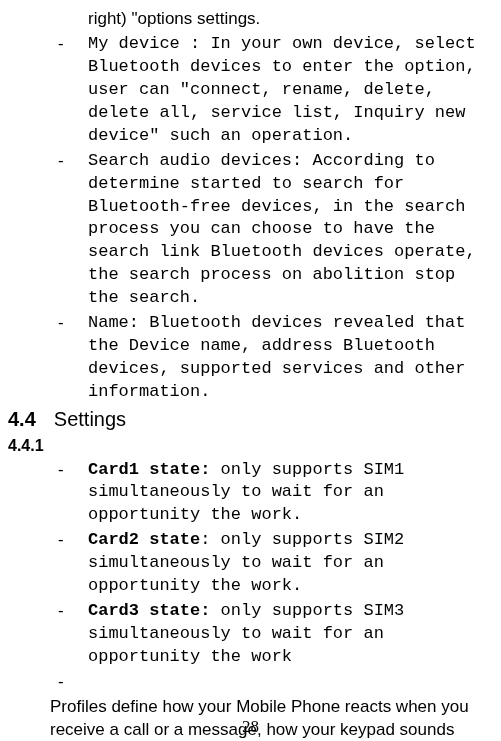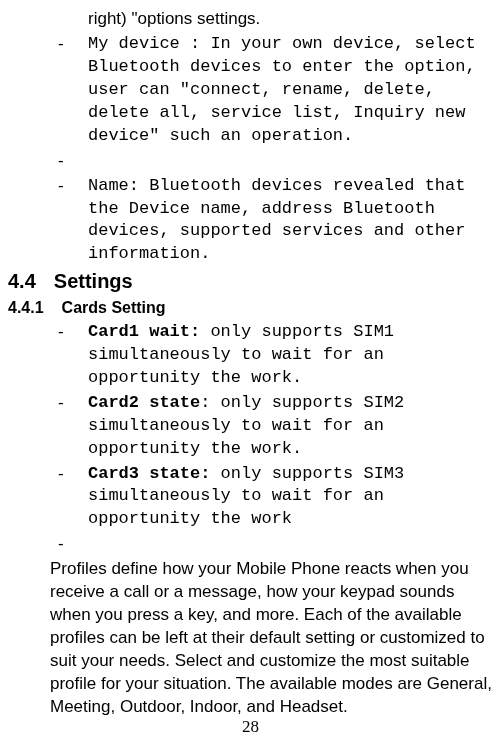--- a/index.html
+++ b/index.html
@@ -49,21 +49,21 @@
     }
     .heading-num {
       padding-left: 0;
       padding-right: 18px;
     }
     .heading-num-441 {
       padding-left: 0;
       padding-right: 18px;
     }
     .heading-text {
-      font-weight: bold;
+      font-weight: normal;
     }
     .section-heading {
       font-size: 20px;
       font-weight: bold;
       align-items: center;
     }
     .sub-heading {
       font-size: 16px;
       font-weight: bold;
     }
@@ -92,40 +92,40 @@
 
   <div class="bullet-text-indent">right) "options settings.</div>
 
   <div class="bullet-item">
     <div class="bullet-marker">-</div>
     <div class="bullet-text">My device :   In your own device, select Bluetooth devices to enter the option, user can "connect, rename, delete, delete all, service list, Inquiry new device" such an operation.</div>
   </div>
 
   <div class="bullet-item">
     <div class="bullet-marker">-</div>
+    <div class="bullet-text">Search audio devices: According to determine started to search for Bluetooth-free devices, in the search process you can choose to have the search link Bluetooth devices operate, the search process on abolition stop the search.</div>
   </div>
 
   <div class="bullet-item">
     <div class="bullet-marker">-</div>
     <div class="bullet-text">Name: Bluetooth devices revealed that the Device name, address Bluetooth devices, supported services and other information.</div>
   </div>
 
   <div class="heading-row section-heading">
     <span class="heading-num">4.4</span>
     <span class="heading-text">Settings</span>
   </div>
 
   <div class="heading-row sub-heading">
     <span class="heading-num-441">4.4.1</span>
-    <span class="heading-text">Cards Setting</span>
   </div>
 
   <div class="bullet-item">
     <div class="bullet-marker">-</div>
-    <div class="bullet-text"><span class="bold">Card1 wait:</span><span> only supports SIM1 simultaneously to wait for an opportunity the work.</span></div>
+    <div class="bullet-text"><span class="bold">Card1 state:</span><span> only supports SIM1 simultaneously to wait for an opportunity the work.</span></div>
   </div>
 
   <div class="bullet-item">
     <div class="bullet-marker">-</div>
     <div class="bullet-text"><span class="bold">Card2 state</span><span>: only supports SIM2 simultaneously to wait for an opportunity the work.</span></div>
   </div>
 
   <div class="bullet-item">
     <div class="bullet-marker">-</div>
     <div class="bullet-text"><span class="bold">Card3 state:</span><span> only supports SIM3 simultaneously to wait for an opportunity the work</span></div>

